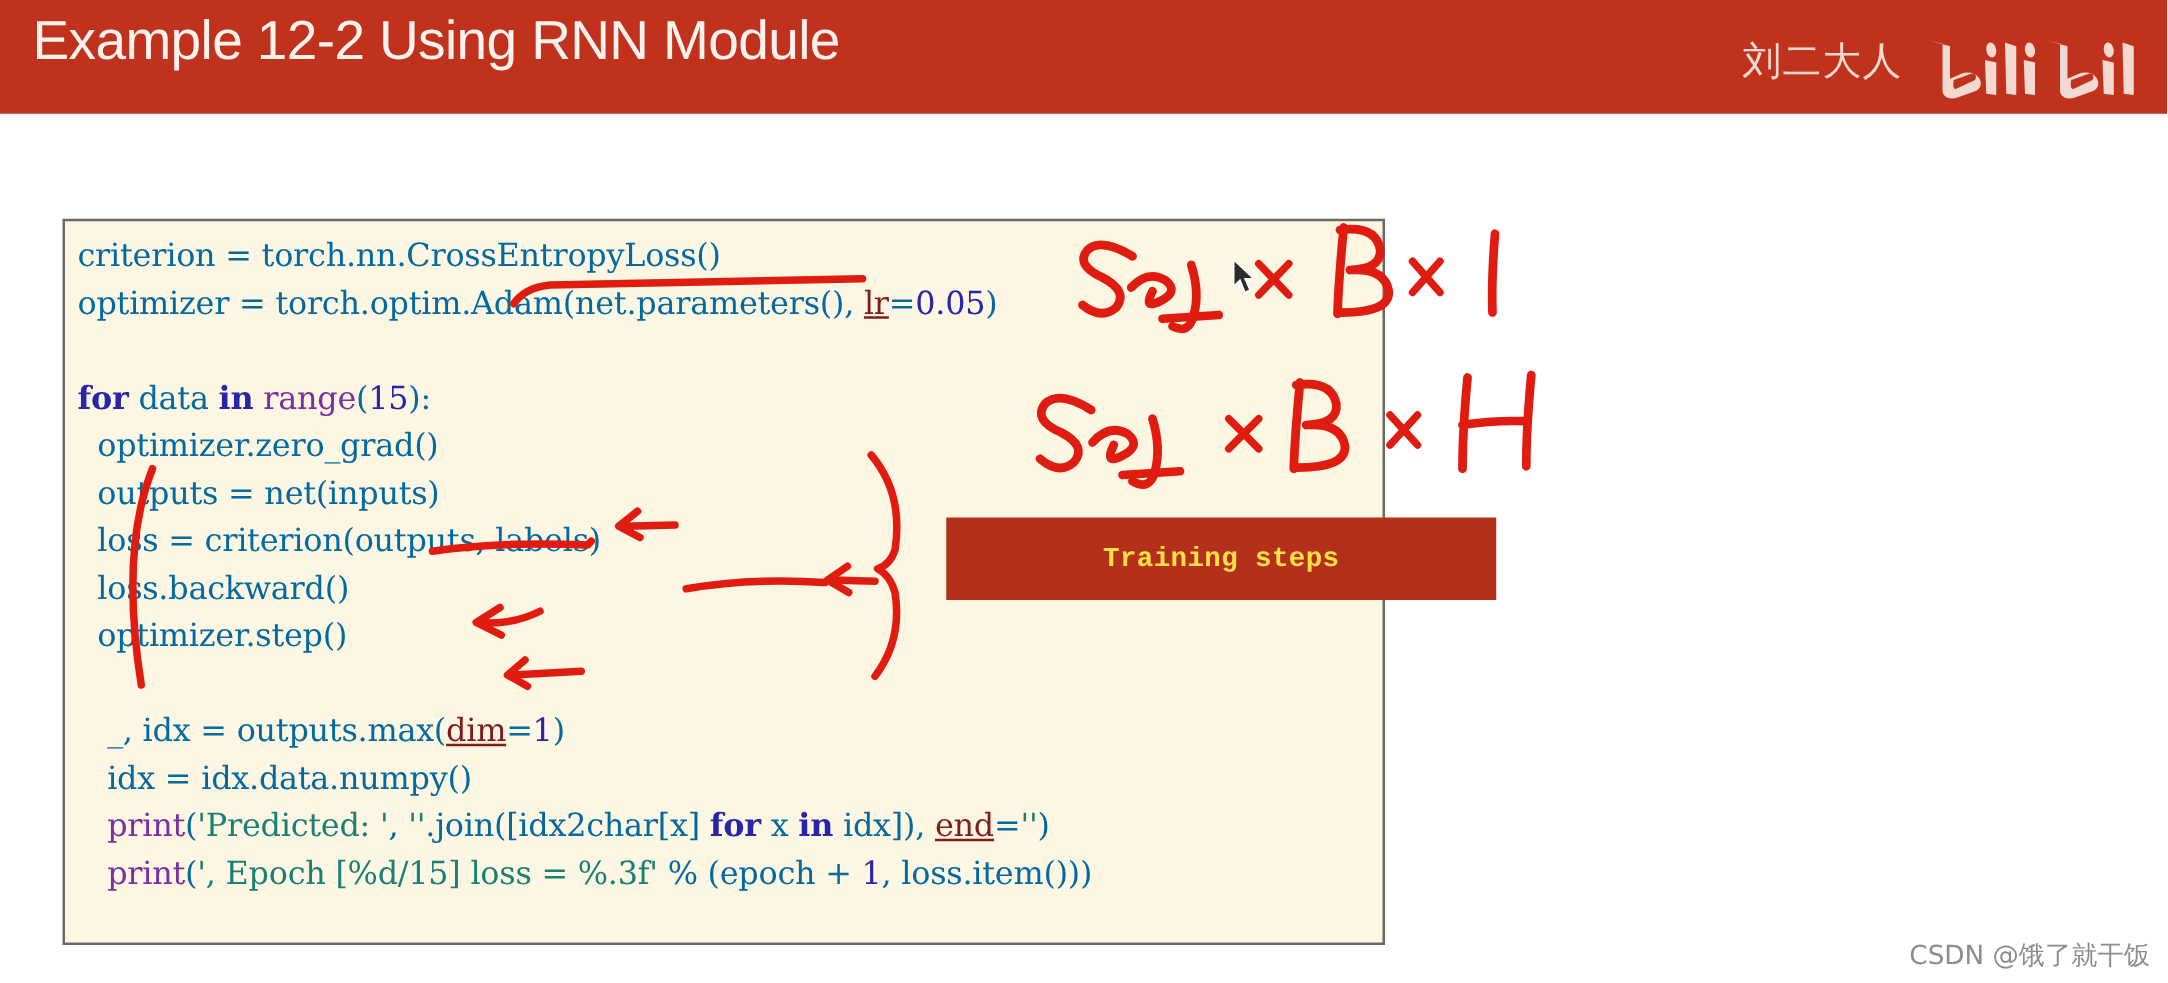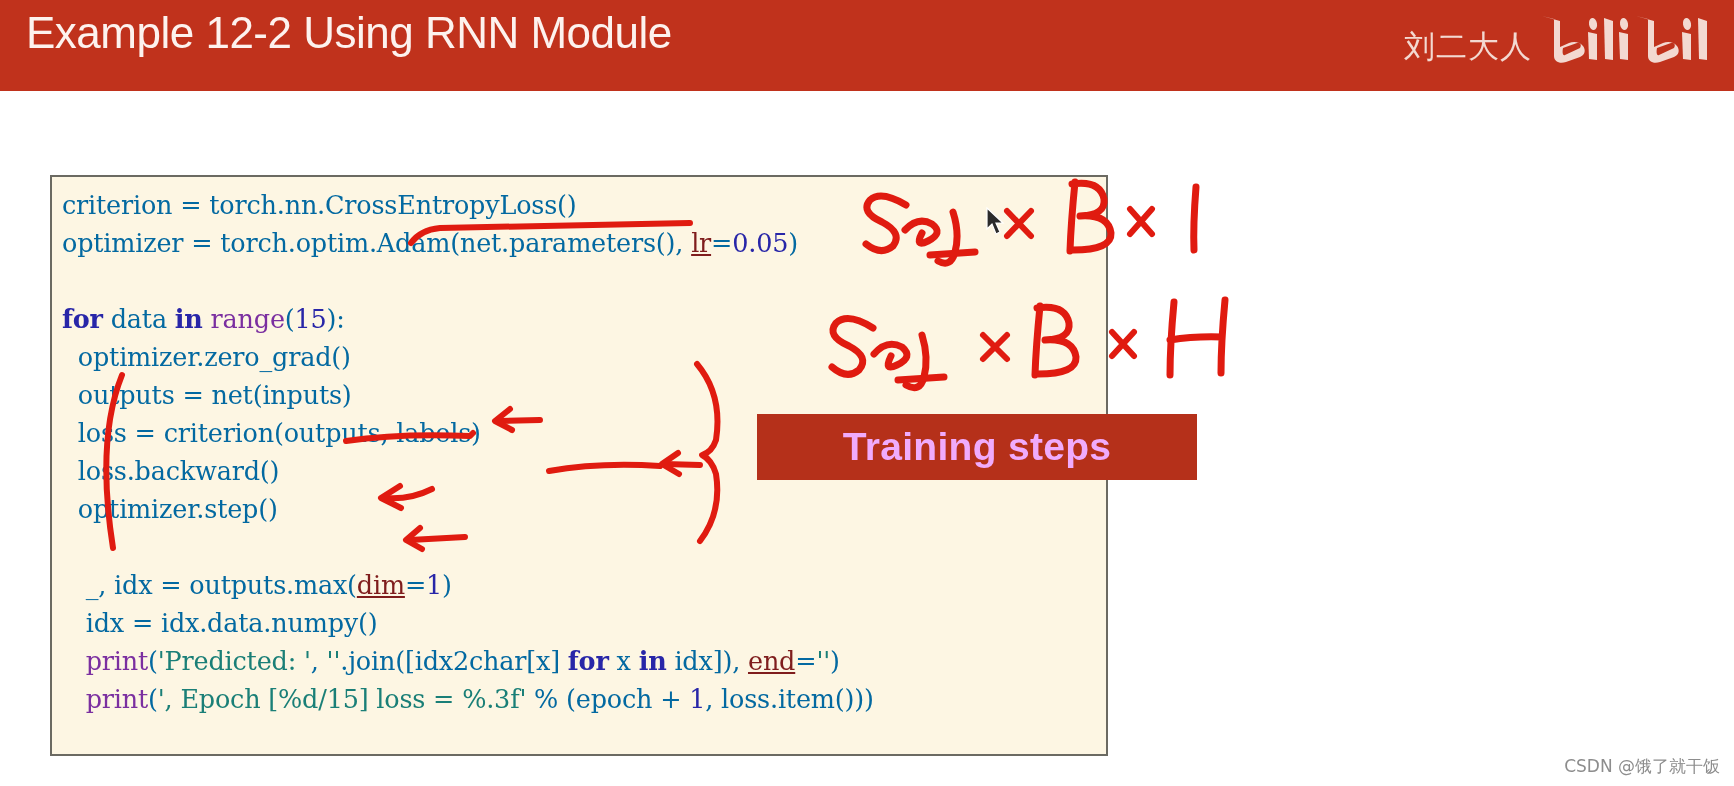--- a/index.html
+++ b/index.html
@@ -33,24 +33,24 @@
     font-family: "Liberation Sans", sans-serif;
     font-size: 44px;
     font-weight: 400;
     color: #fdf2ee;
     letter-spacing: -0.5px;
     white-space: nowrap;
   }
   #brand {
     position: absolute;
     right: 18px;
-    top: 12px;
+    top: 28px;
     display: flex;
-    align-items: flex-end;
-    gap: 4px;
+    align-items: flex-start;
+    gap: 14px;
   }
   #brand-cn {
     font-family: "DejaVu Sans", sans-serif;
     font-size: 31px;
     color: #f3d9d1;
     letter-spacing: 1px;
     white-space: nowrap;
   }
   #brand-logo {
     display: block;
@@ -92,43 +92,43 @@
     left: 757px;
     top: 414px;
     width: 440px;
     height: 66px;
     background: #b5301a;
     display: flex;
     align-items: center;
     justify-content: center;
   }
   #training-box-label {
-    font-family: Liberation Sans, sans-serif;
-    font-size: 39px;
+    font-family: Liberation Mono, monospace;
+    font-size: 22px;
     font-weight: bold;
-    color: #f0abfc;
+    color: #fde047;
     letter-spacing: 0.3px;
   }
 
   
   #ink {
     position: absolute;
     left: 0; top: 0;
     width: 1734px;
     height: 786px;
     pointer-events: none;
   }
 
   
   #watermark {
     position: absolute;
     right: 14px;
     bottom: 8px;
     font-family: "DejaVu Sans", sans-serif;
-    font-size: 17px;
+    font-size: 21px;
     color: #8d8d8d;
     white-space: nowrap;
   }
 </style>
 </head>
 <body>
 
 <div id="slide">
 
   <div id="header">

